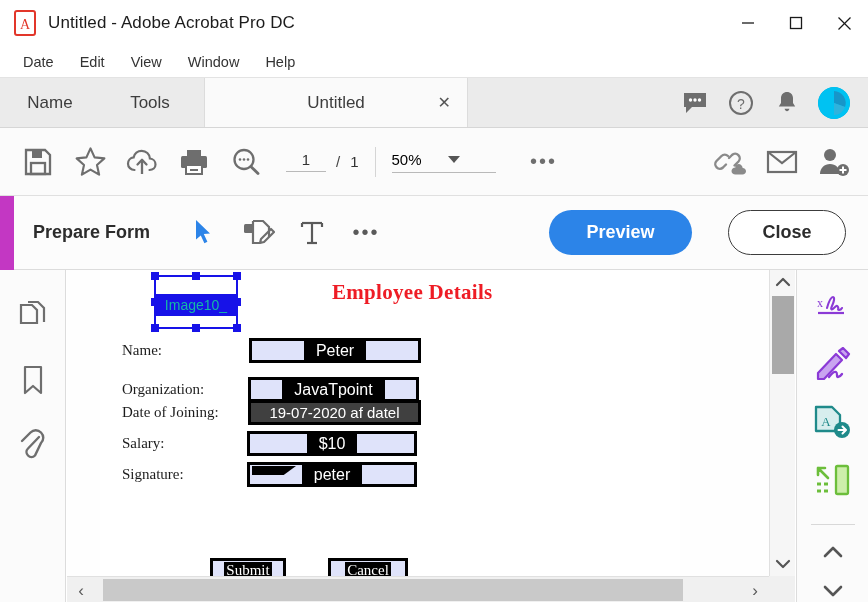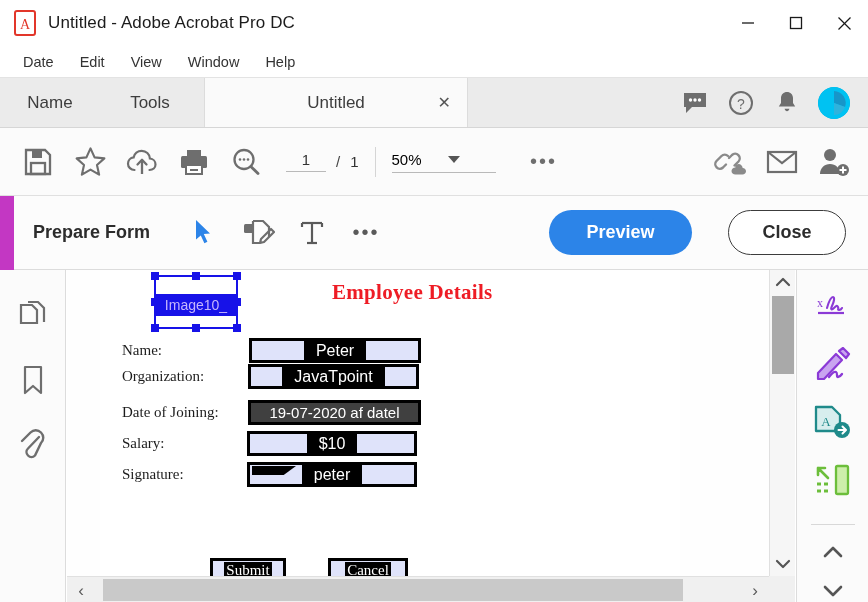--- a/index.html
+++ b/index.html
@@ -152,21 +152,21 @@
     color: #ee1c25; letter-spacing: .3px;
   }
 
   
   .img-field {
     position: absolute; left: 54px; top: 5px; width: 84px; height: 54px;
     border: 2px solid #1712e8; background: #ffffff;
   }
   .img-field-band {
     position: absolute; left: 0; top: 17px; width: 100%; height: 22px;
-    background: #1712e8; color: #c4b5fd; font-size: 14px;
+    background: #1712e8; color: #14b8a6; font-size: 14px;
     display: flex; align-items: center; justify-content: center;
     font-family: "Liberation Sans", sans-serif;
   }
   .handle { position: absolute; width: 8px; height: 8px; background: #1712e8; }
   .h-tl { left: -5px; top: -5px; } .h-tc { left: 50%; margin-left: -4px; top: -5px; }
   .h-tr { right: -5px; top: -5px; } .h-ml { left: -5px; top: 50%; margin-top: -4px; }
   .h-mr { right: -5px; top: 50%; margin-top: -4px; } .h-bl { left: -5px; bottom: -5px; }
   .h-bc { left: 50%; margin-left: -4px; bottom: -5px; } .h-br { right: -5px; bottom: -5px; }
 
   
@@ -495,21 +495,21 @@
         <span class="handle h-br"></span>
       </div>
 
       <div class="frow" style="top:68px">
         <div class="flabel">Name:</div>
         <div class="fbox">
           <span>Peter</span>
         </div>
       </div>
 
-      <div class="frow" style="top:94px">
+      <div class="frow" style="top:107px">
         <div class="flabel">Organization:</div>
         <div class="fbox" style="left:148px;width:171px">
           <span>JavaTpoint</span>
         </div>
       </div>
 
       <div class="frow" style="top:130px">
         <div class="flabel">Date of Joining:</div>
         <div class="fbox date" style="left:148px;width:173px">
           <span style="font-size:15px">19-07-2020 af datel</span>

